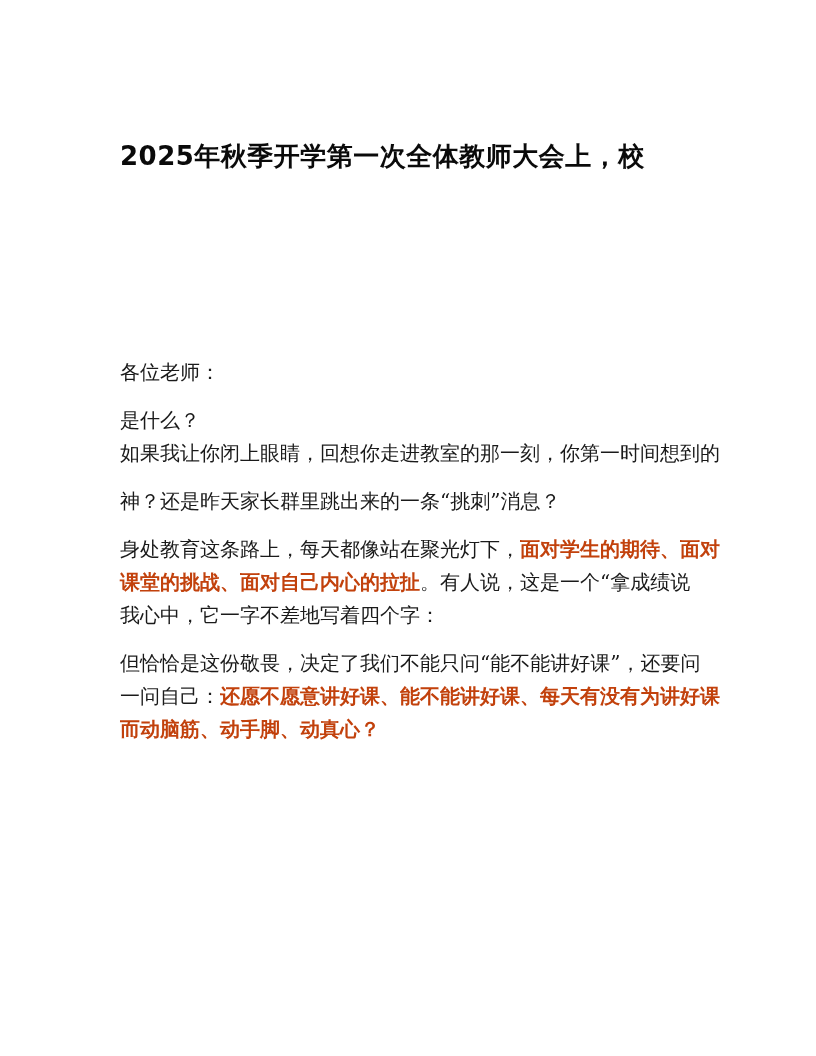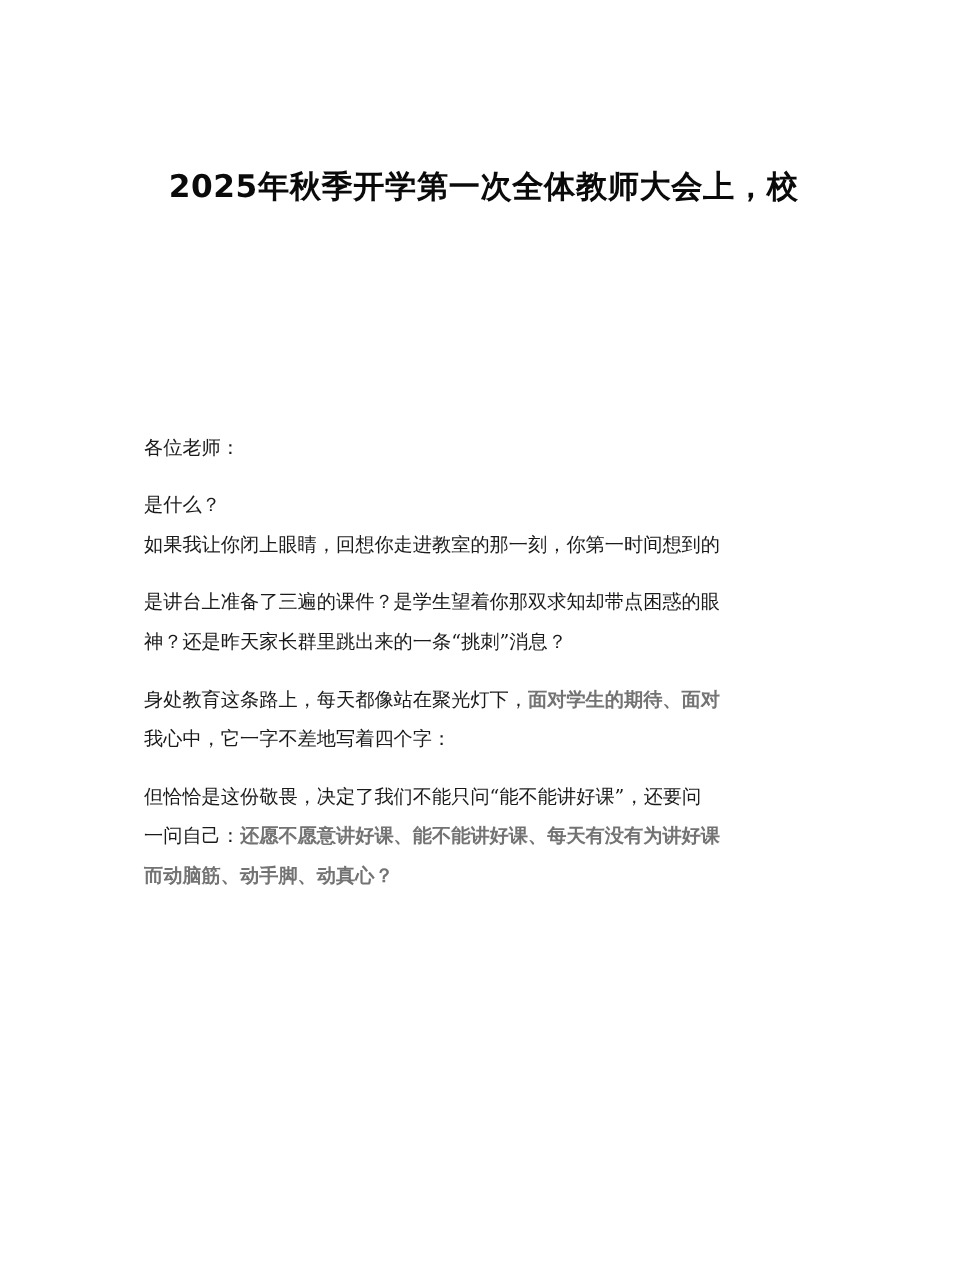--- a/index.html
+++ b/index.html
@@ -25,47 +25,46 @@
       left: 0;
       top: 128px;
       width: 566px;
       margin: 0;
       font-family: "DejaVu Sans", "Liberation Sans", sans-serif;
       font-weight: bold;
       font-size: 26px;
       line-height: 57px;
       letter-spacing: 0.5px;
       color: #0a0a0a;
-      text-align: center;
     }
     .title .line {
       display: block;
       white-space: nowrap;
     }
     .body {
       position: absolute;
       left: 0;
       top: 356px;
       width: 566px;
       font-family: "DejaVu Serif", "Liberation Serif", serif;
-      font-size: 16px;
+      font-size: 20px;
       line-height: 33px;
       color: #1a1a1a;
     }
     .para {
       margin: 0 0 15px 0;
     }
     .para .line {
       display: block;
       white-space: nowrap;
     }
     .bold {
       font-family: "DejaVu Sans", "Liberation Sans", sans-serif;
       font-weight: bold;
-      color: #737373;
+      color: #c2410c;
     }
   </style>
 </head>
 <body>
 
 <div class="page">
   <h1 class="title">
     <span class="line">2025年秋季开学第一次全体教师大会上，校</span>
   </h1>
 
@@ -73,26 +72,26 @@
     <p class="para">
       <span class="line">各位老师：</span>
     </p>
 
     <p class="para">
       <span class="line"><span>是什么？</span></span>
       <span class="line"><span>如果我让你闭上眼睛，回想你走进教室的那一刻，你第一时间想到的</span></span>
     </p>
 
     <p class="para">
-      <span class="line"><span>是讲台上准备了三遍的课件？是学生望着你那双求知却带点困惑的眼</span></span>
       <span class="line"><span>神？还是昨天家长群里跳出来的一条“挑刺”消息？</span></span>
     </p>
 
     <p class="para">
       <span class="line"><span>身处教育这条路上，每天都像站在聚光灯下，</span><span class="bold">面对学生的期待、面对</span></span>
+      <span class="line"><span class="bold">课堂的挑战、面对自己内心的拉扯</span><span>。有人说，这是一个“拿成绩说</span></span>
       <span class="line"><span>我心中，它一字不差地写着四个字：</span></span>
     </p>
 
 
     <p class="para">
       <span class="line"><span>但恰恰是这份敬畏，决定了我们不能只问“能不能讲好课”，还要问</span></span>
       <span class="line"><span>一问自己：</span><span class="bold">还愿不愿意讲好课、能不能讲好课、每天有没有为讲好课</span></span>
       <span class="line"><span class="bold">而动脑筋、动手脚、动真心？</span></span>
     </p>
   </div>

